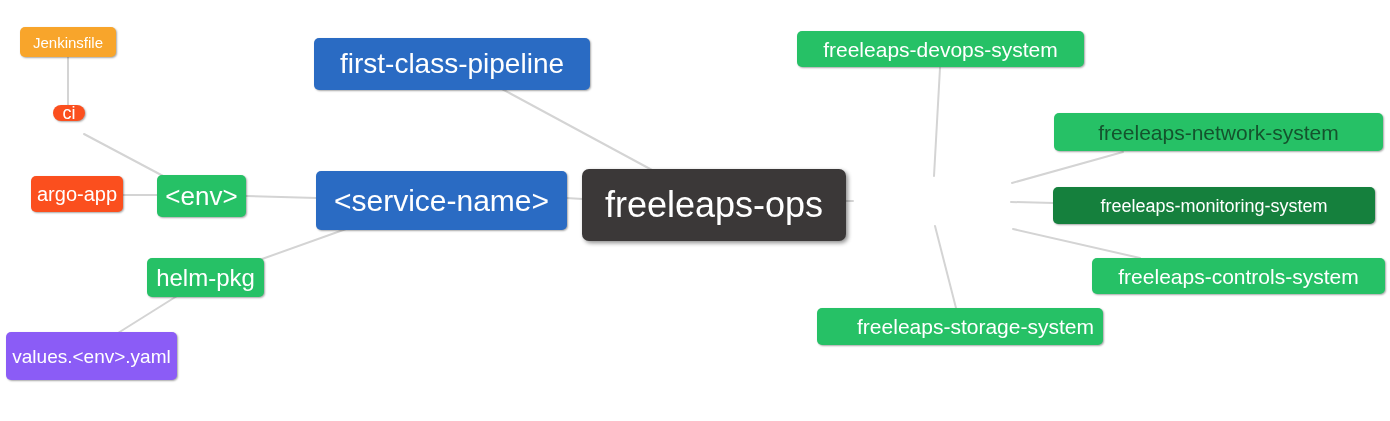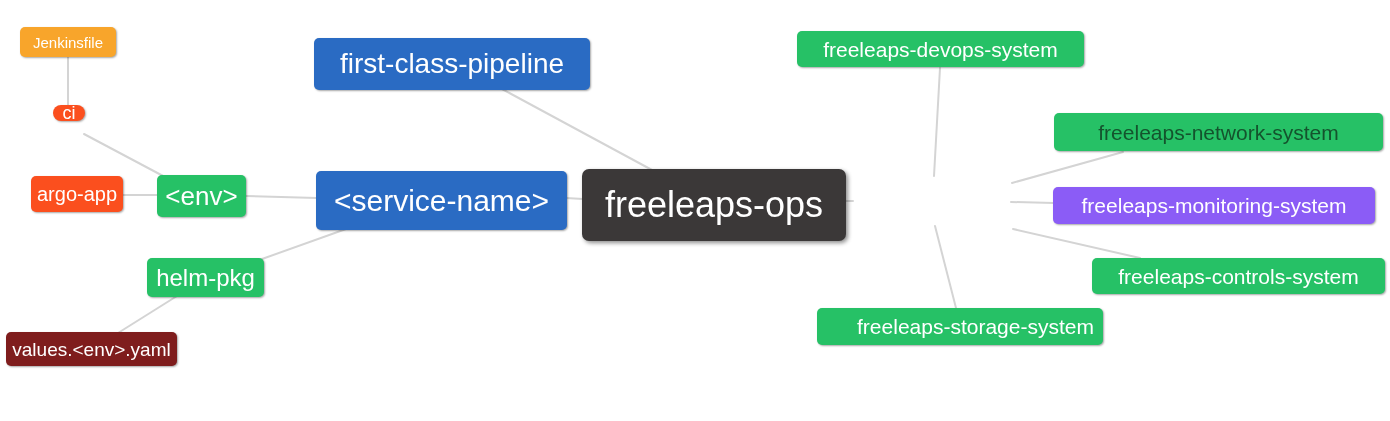--- a/index.html
+++ b/index.html
@@ -75,33 +75,33 @@
     </div>
     <div class="node" style="left: 147px; top: 258px; width: 117px; height: 39px; background: rgb(38, 193, 102); color: rgb(255, 255, 255); font-size: 24px;">
       <span>helm-pkg</span>
     </div>
     <div class="node" style="left: 53px; top: 105px; width: 32px; height: 16px; background: rgb(251, 79, 30); color: rgb(255, 255, 255); font-size: 18px; border-radius: 8px;">
       <span>ci</span>
     </div>
     <div class="node" style="left: 31px; top: 176px; width: 92px; height: 36px; background: rgb(251, 79, 30); color: rgb(255, 255, 255); font-size: 20px;">
       <span>argo-app</span>
     </div>
-    <div class="node" style="left: 6px; top: 332px; width: 171px; height: 34px; background: #7f1d1d; color: rgb(255, 255, 255); font-size: 19px;">
+    <div class="node" style="left: 6px; top: 332px; width: 171px; height: 48px; background: #8b5cf6; color: rgb(255, 255, 255); font-size: 19px;">
       <span>values.&lt;env&gt;.yaml</span>
     </div>
     <div class="node" style="left: 20px; top: 27px; width: 96px; height: 30px; background: rgb(248, 165, 43); color: rgb(255, 255, 255); font-size: 15px;">
       <span>Jenkinsfile</span>
     </div>
     <div class="node" style="left: 797px; top: 31px; width: 287px; height: 36px; background: rgb(38, 193, 102); color: rgb(255, 255, 255); font-size: 21px;">
       <span>freeleaps-devops-system</span>
     </div>
     <div class="node" style="left: 1054px; top: 113px; width: 329px; height: 38px; background: rgb(38, 193, 102); color: #14532d; font-size: 21px;">
       <span>freeleaps-network-system</span>
     </div>
-    <div class="node" style="left: 1053px; top: 187px; width: 322px; height: 37px; background: #8b5cf6; color: rgb(255, 255, 255); font-size: 21px;">
+    <div class="node" style="left: 1053px; top: 187px; width: 322px; height: 37px; background: #15803d; color: rgb(255, 255, 255); font-size: 18px;">
       <span>freeleaps-monitoring-system</span>
     </div>
     <div class="node" style="left: 1062px; top: 258px; width: 293px; height: 36px; background: rgb(38, 193, 102); color: rgb(255, 255, 255); font-size: 21px; margin-left: 30px;">
       <span>freeleaps-controls-system</span>
     </div>
     <div class="node" style="left: 817px; top: 308px; width: 286px; height: 37px; background: rgb(38, 193, 102); color: rgb(255, 255, 255); font-size: 21px; padding-left: 31px;">
       <span>freeleaps-storage-system</span>
     </div>
   </div>
 

